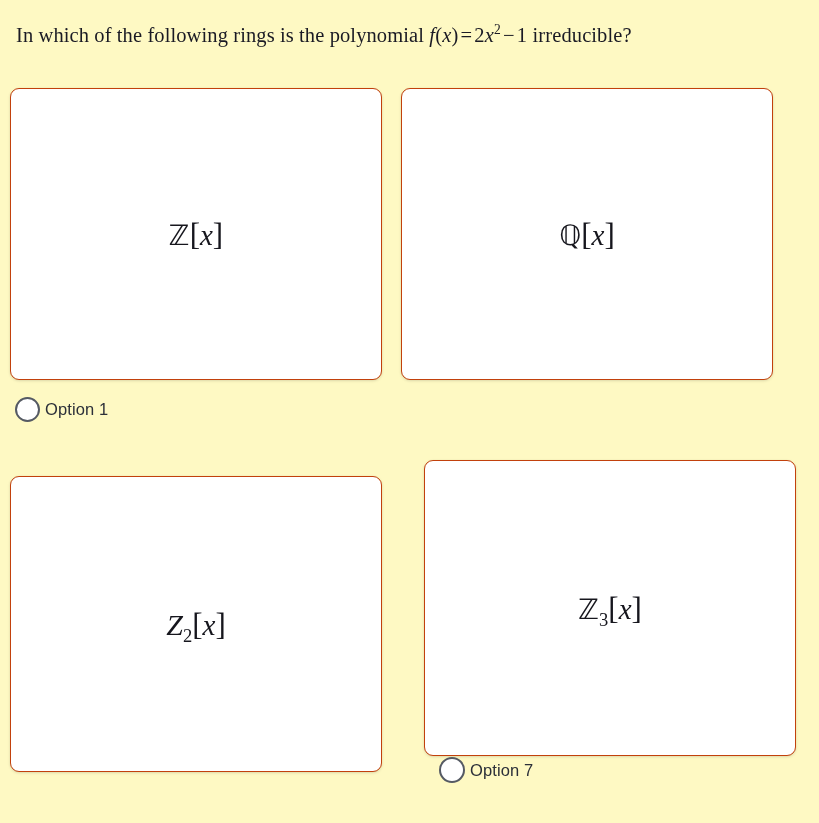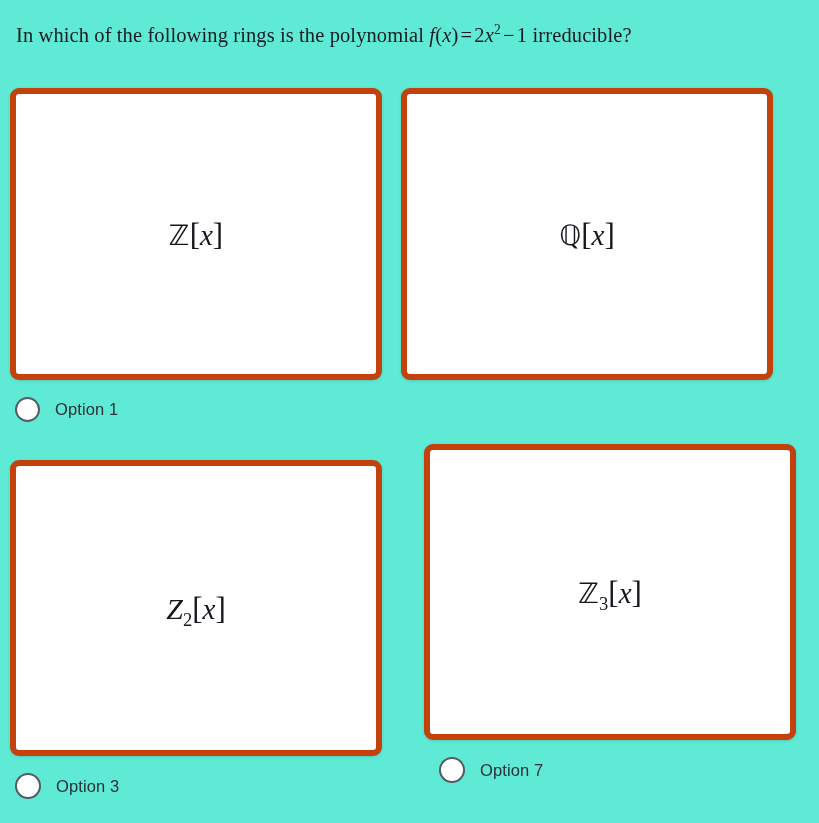--- a/index.html
+++ b/index.html
@@ -12,21 +12,21 @@
     height: 823px;
     font-family: "Liberation Sans", sans-serif;
     -webkit-font-smoothing: antialiased;
     overflow: hidden;
   }
 
   .page {
     position: relative;
     width: 819px;
     height: 823px;
-    background: #5eead4;
+    background: #fef9c3;
   }
 
   
   .question {
     position: absolute;
     left: 16px;
     top: 20px;
     width: 790px;
     font-family: "Liberation Serif", "DejaVu Serif", serif;
     font-size: 20.5px;
@@ -62,31 +62,32 @@
   }
   .option-block.pos-1 { left: 0px;   top: 0px;   }
   .option-block.pos-2 { left: 391px; top: 0px;   }
   .option-block.pos-3 { left: 0px;   top: 372px; }
   .option-block.pos-4 { left: 414px; top: 356px; }
 
   .card {
     width: 372px;
     height: 292px;
     background: #ffffff;
-    border: 6px solid #c2410c;
+    border: 1px solid #c2410c;
     border-radius: 9px;
     box-shadow: 0 1px 3px rgba(0,0,0,0.13), 0 0 1px rgba(0,0,0,0.08);
     box-sizing: border-box;
     display: flex;
     align-items: center;
     justify-content: center;
   }
   .option-block.pos-3 .card,
   .option-block.pos-4 .card {
     height: 296px;
+    margin-top: 16px;
   }
 
   .card-math {
     font-family: "Liberation Serif", "DejaVu Serif", serif;
     font-size: 29px;
     color: #16161d;
     line-height: 1;
     white-space: nowrap;
   }
   .bb {
@@ -145,21 +146,21 @@
     flex: 0 0 auto;
     cursor: pointer;
   }
   .option-block.pos-3 .radio,
   .option-block.pos-4 .radio {
     width: 26px;
     height: 26px;
   }
 
   .radio-label {
-    margin-left: 15px;
+    margin-left: 5px;
     font-family: "Liberation Sans", sans-serif;
     font-size: 16.5px;
     color: #2c3039;
     letter-spacing: 0.1px;
     white-space: nowrap;
     cursor: pointer;
   }
 </style>
 </head>
 <body>
@@ -195,24 +196,20 @@
         </div>
       </div>
     </div>
 
     <div class="option-block pos-3">
       <div class="card">
         <div class="card-math">
           <span class="italic-z">Z</span><span class="sub">2</span><span class="brk">[</span><span class="varx">x</span><span class="brk">]</span>
         </div>
       </div>
-      <div class="radio-row">
-        <span class="radio"></span>
-        <span class="radio-label">Option 3</span>
-      </div>
     </div>
 
     <div class="option-block pos-4">
       <div class="card">
         <div class="card-math">
           <span class="bb">ℤ</span><span class="sub">3</span><span class="brk">[</span><span class="varx">x</span><span class="brk">]</span>
         </div>
       </div>
       <div class="radio-row">
         <span class="radio"></span>

